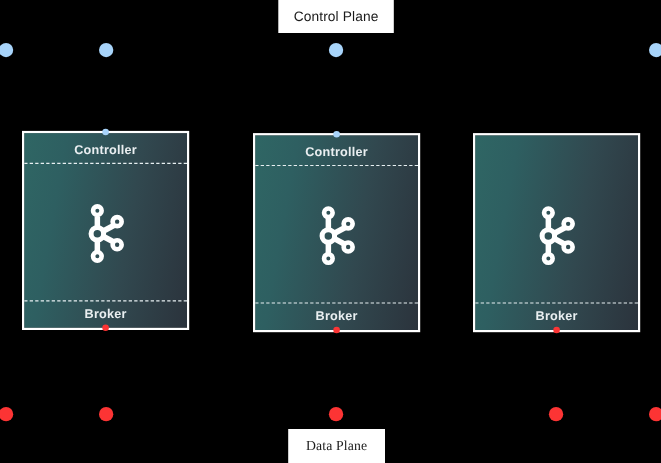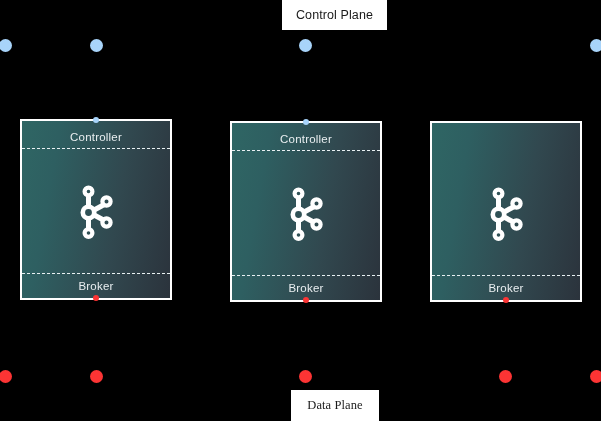--- a/index.html
+++ b/index.html
@@ -25,21 +25,20 @@
     background: #ffffff;
     color: #1a1a1a;
     font-size: 12.5px;
     font-family: "Liberation Sans", sans-serif;
     display: flex;
     align-items: center;
     justify-content: center;
     letter-spacing: 0.1px;
     box-sizing: border-box;
     white-space: nowrap;
-    margin-left: 29px;
   }
   #control-plane-label {
     left: 253px;
     top: 0px;
     width: 105px;
     height: 30px;
   }
   #data-plane-label {
     left: 262px;
     top: 390px;
@@ -77,20 +76,21 @@
   }
   .section-label {
     position: absolute;
     left: 0;
     right: 0;
     text-align: center;
     color: #e9eef0;
     font-size: 11.5px;
     font-family: "Liberation Sans", sans-serif;
     letter-spacing: 0.2px;
+    font-weight: bold;
   }
 
   
   .kafka-logo {
     position: absolute;
     left: 50%;
     transform: translateX(-50%);
   }
 </style>
 </head>

